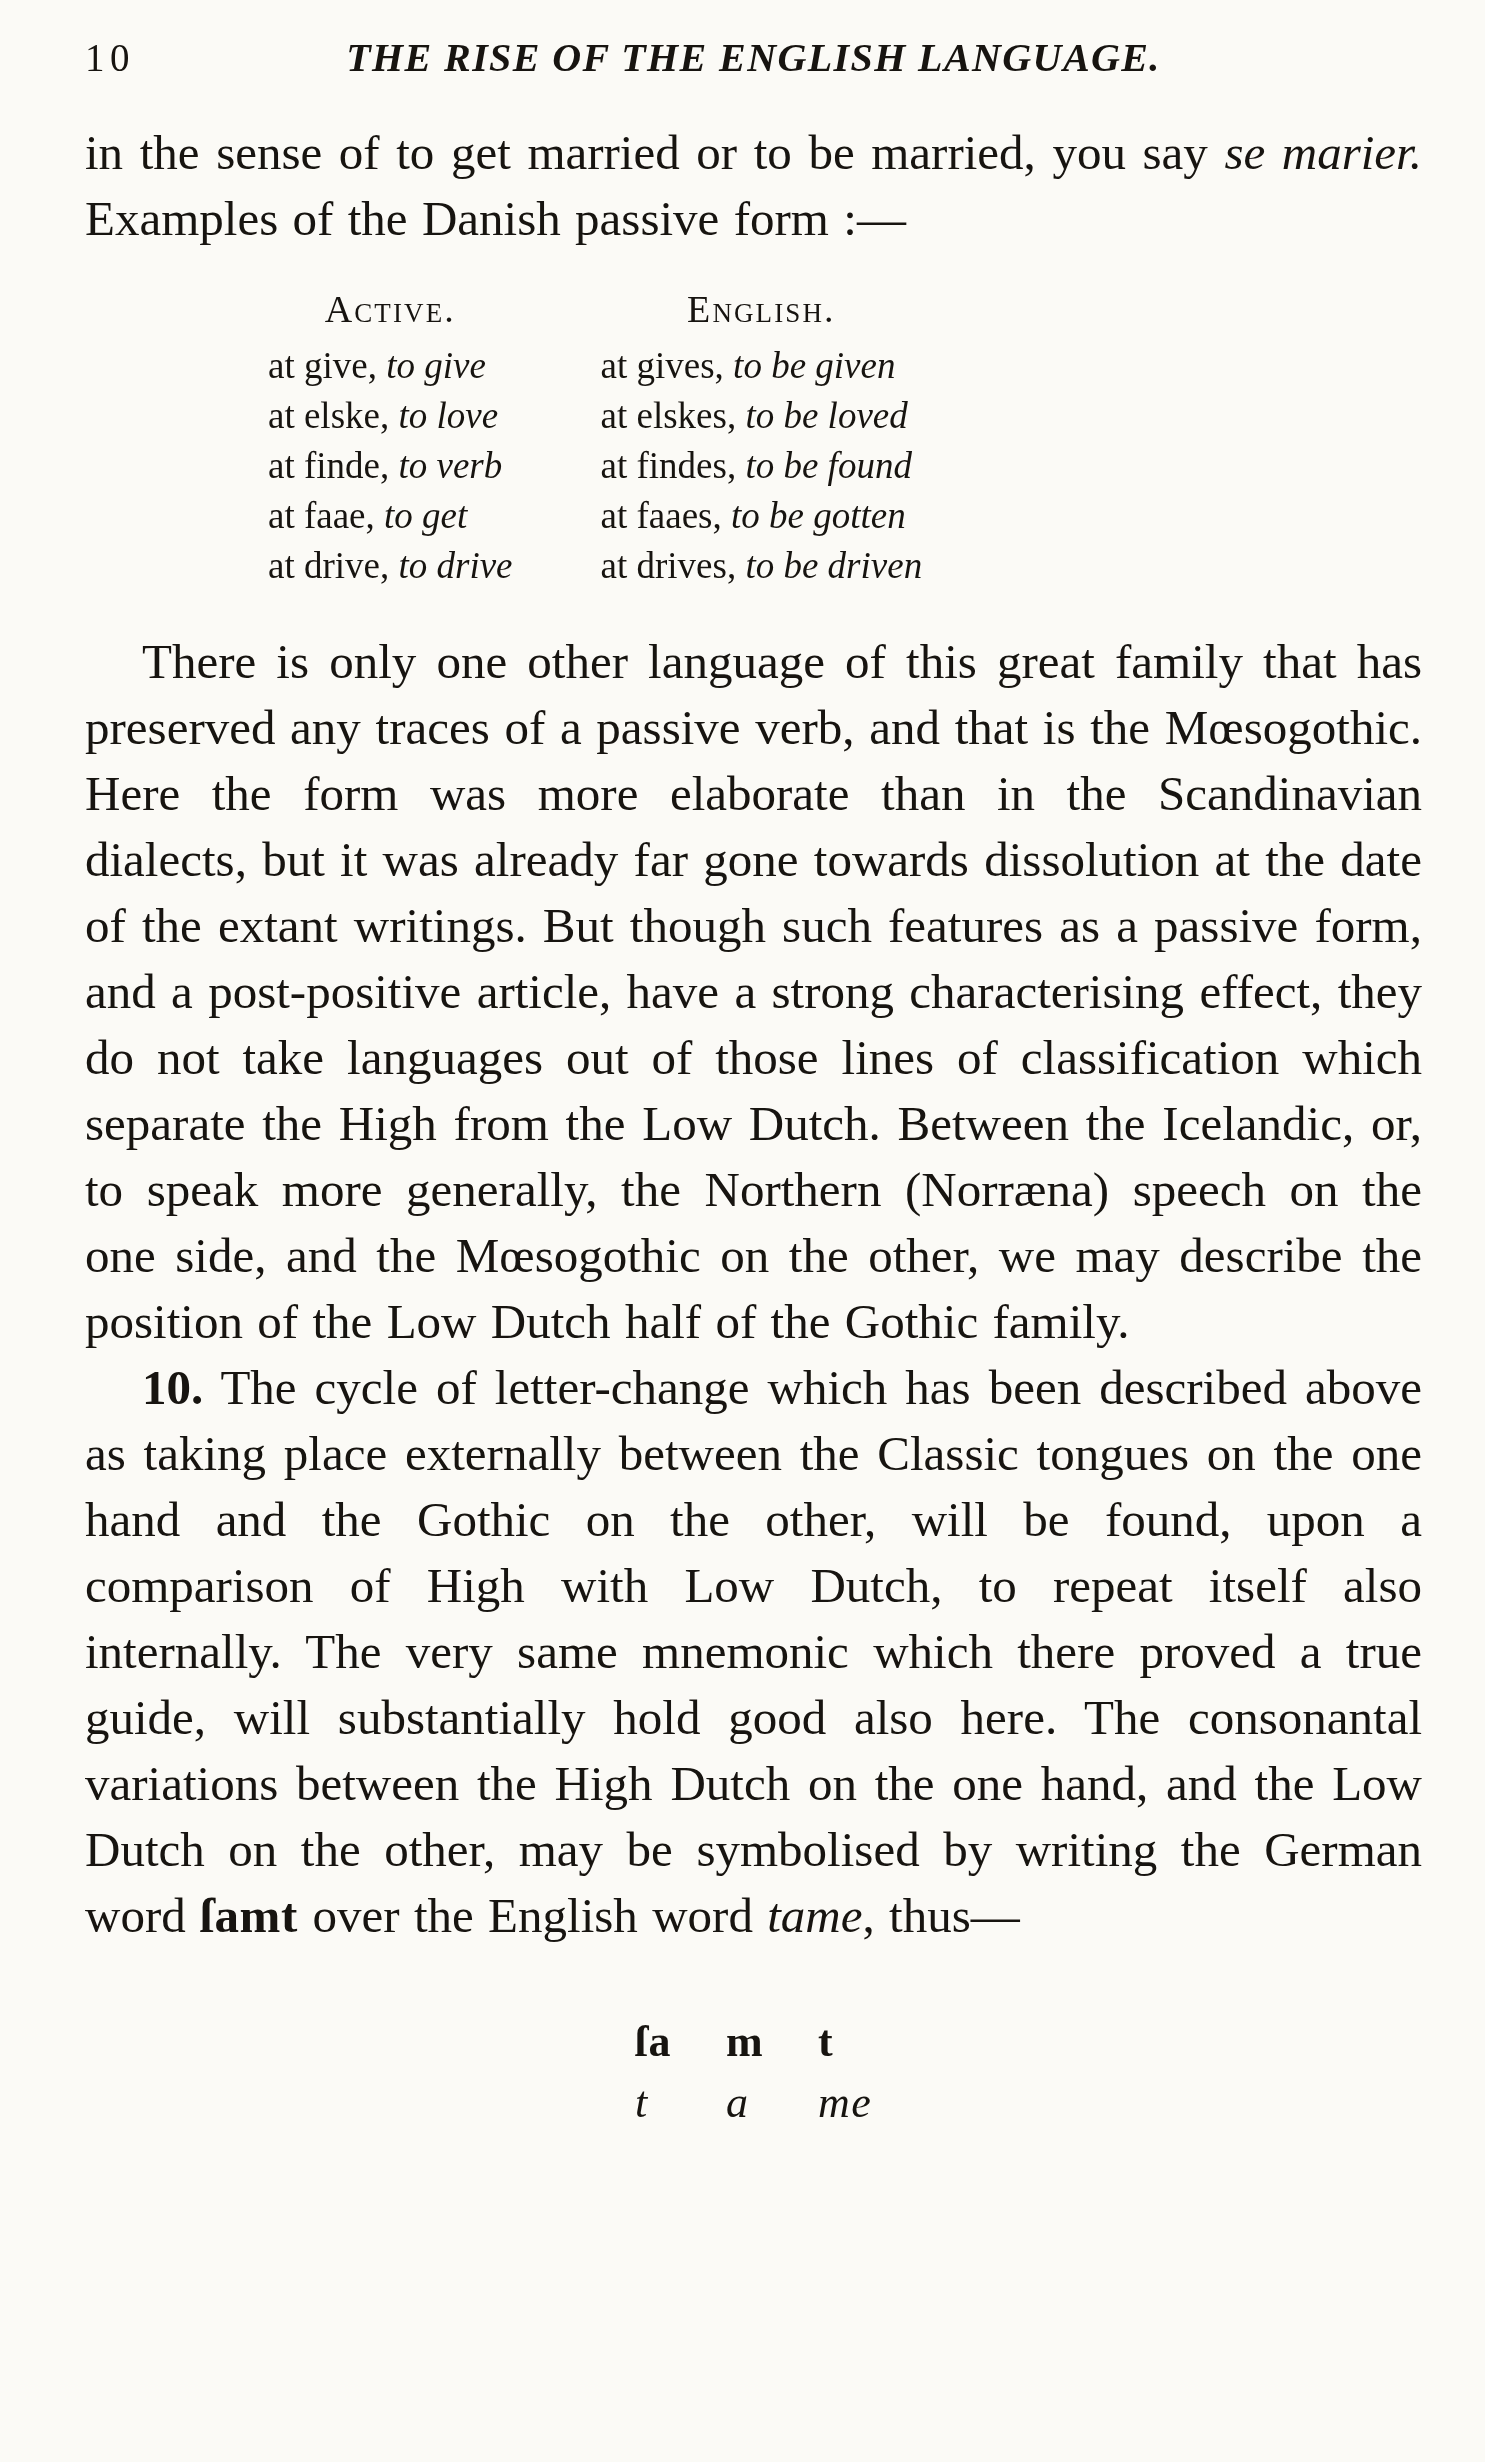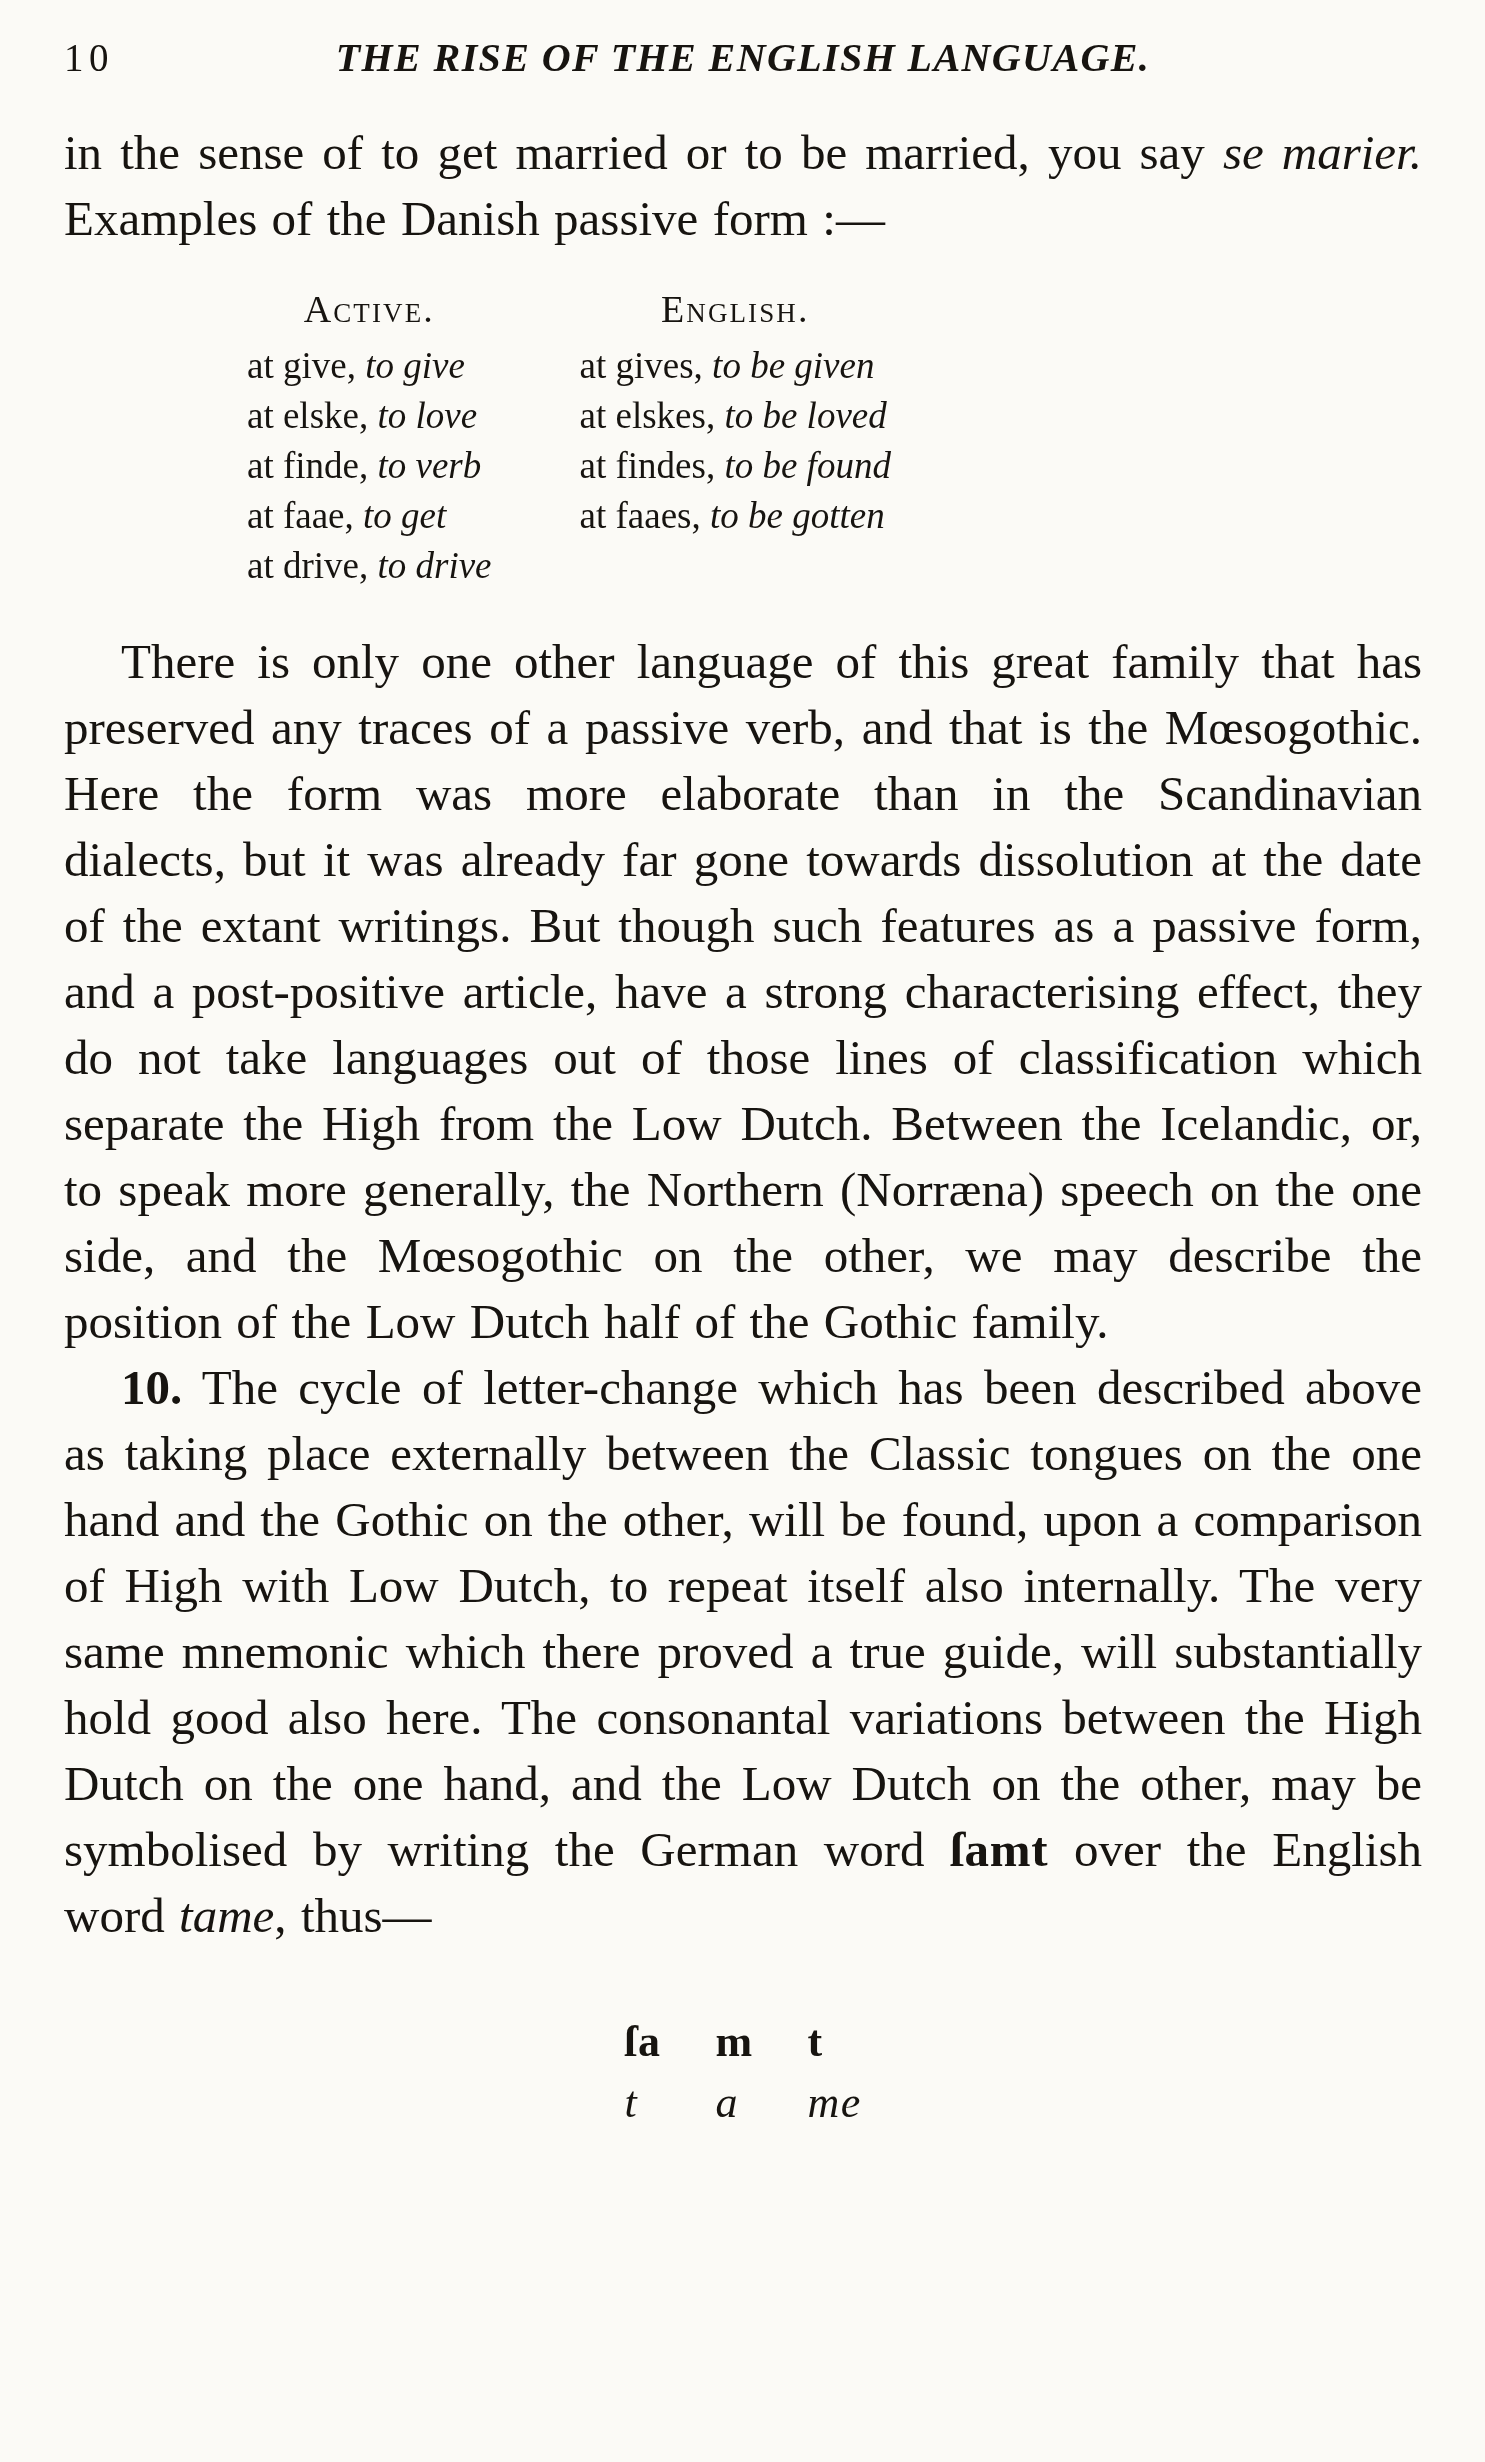--- a/index.html
+++ b/index.html
@@ -7,21 +7,21 @@
   body { width:1485px; }
 
   .page {
     position:relative;
     width:1485px;
     height:2462px;
     margin:0 auto;
     background:#fbfaf6;
     color:#171410;
     font-family:"Liberation Serif","DejaVu Serif",serif;
-    padding:34px 63px 25px 64px;
+    padding:34px 63px 25px 85px;
     overflow:hidden;
   }
 
   
   .running-head {
     display:flex;
     align-items:baseline;
     margin-bottom:39px;
   }
   .page-num {
@@ -105,20 +105,21 @@
       <div class="vt-row"><span>at finde, </span><span class="it">to verb</span></div>
       <div class="vt-row"><span>at faae, </span><span class="it">to get</span></div>
       <div class="vt-row"><span>at drive, </span><span class="it">to drive</span></div>
     </div>
     <div class="vt-col">
       <div class="vt-head">English.</div>
       <div class="vt-row"><span>at gives, </span><span class="it">to be given</span></div>
       <div class="vt-row"><span>at elskes, </span><span class="it">to be loved</span></div>
       <div class="vt-row"><span>at findes, </span><span class="it">to be found</span></div>
       <div class="vt-row"><span>at faaes, </span><span class="it">to be gotten</span></div>
+      <div class="vt-row"><span>at drives, </span><span class="it">to be driven</span></div>
     </div>
   </section>
 
   <p class="body-para">There is only one other language of this great family that has preserved any traces of a passive verb, and that is the Mœsogothic. Here the form was more elaborate than in the Scandinavian dialects, but it was already far gone towards dissolution at the date of the extant writings. But though such features as a passive form, and a post-positive article, have a strong characterising effect, they do not take languages out of those lines of classification which separate the High from the Low Dutch. Between the Icelandic, or, to speak more generally, the Northern (Norræna) speech on the one side, and the Mœsogothic on the other, we may describe the position of the Low Dutch half of the Gothic family.</p>
 
   <p class="body-para"><span class="bold">10.</span><span> The cycle of letter-change which has been described above as taking place externally between the Classic tongues on the one hand and the Gothic on the other, will be found, upon a comparison of High with Low Dutch, to repeat itself also internally. The very same mnemonic which there proved a true guide, will substantially hold good also here. The consonantal variations between the High Dutch on the one hand, and the Low Dutch on the other, may be symbolised by writing the German word </span><span class="fraktur">ſamt</span><span> over the English word </span><span class="it">tame</span><span>, thus—</span></p>
 
   <div class="mnemonic">
     <div class="mn-col">
       <span class="mn-top">ſa</span>

